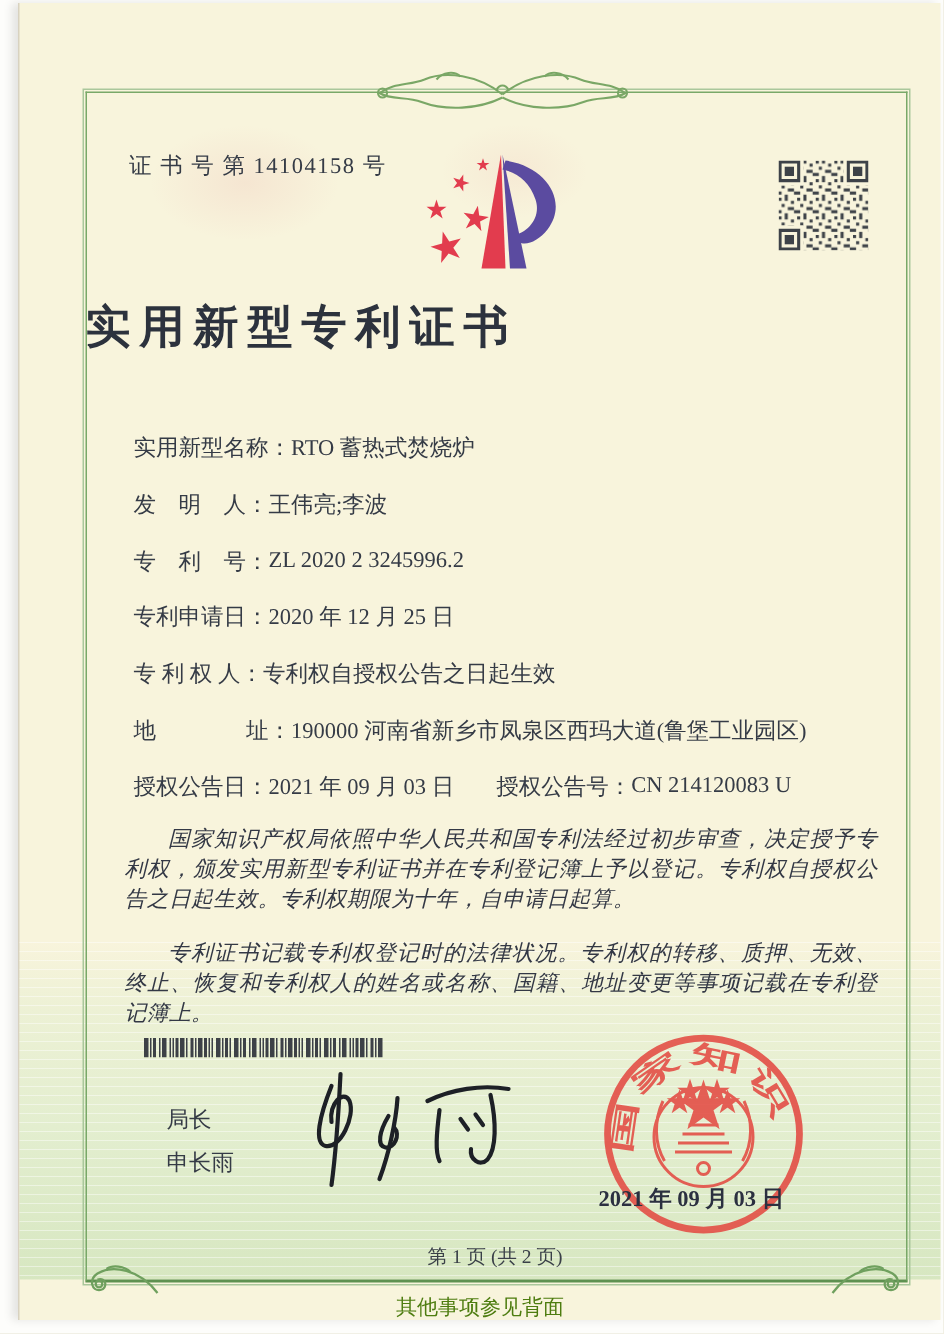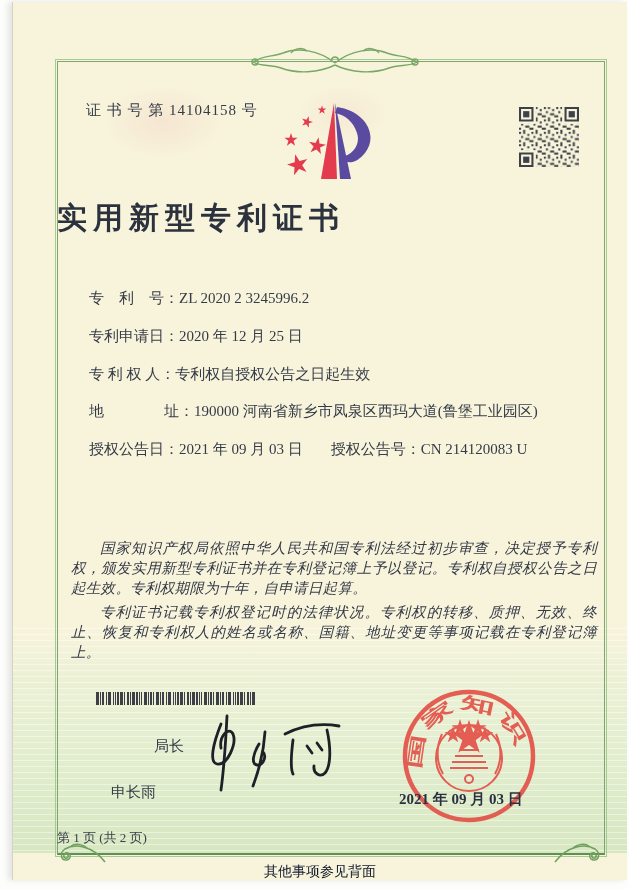--- a/index.html
+++ b/index.html
@@ -29,29 +29,29 @@
   .qr{position:absolute;left:506px;top:105px;}
   .title{position:absolute;left:44px;top:196px;width:546px;text-align:left;
      font-size:30px;font-weight:700;letter-spacing:6px;color:#2c323d;}
   .fields{position:absolute;left:76px;top:278px;width:500px;font-size:15px;}
   .frow{height:37.7px;display:flex;align-items:center;white-space:pre;}
   .flabel{display:inline-block;white-space:pre;}
   .fvalue{white-space:pre;}
   .frow .gap{width:28px;}
   .paras{position:absolute;left:54px;top:532px;width:534px;font-size:14.5px;line-height:20px;
      text-align:justify;color:#333845;font-style:italic;}
-  .paras p{margin:4px;text-indent:2em;letter-spacing:.3px;}
+  .paras p{margin:16px;text-indent:2em;letter-spacing:.3px;}
   .barcode{position:absolute;left:83px;top:690px;}
-  .sig-post{position:absolute;left:98px;top:735px;font-size:15px;font-family:"Liberation Sans","DejaVu Sans",sans-serif;margin-left:43px;}
-  .sig-name{position:absolute;left:98px;top:764px;font-size:15px;font-family:Liberation Mono, monospace;margin-top:17px;}
+  .sig-post{position:absolute;left:98px;top:735px;font-size:15px;font-family:"Liberation Sans","DejaVu Sans",sans-serif;}
+  .sig-name{position:absolute;left:98px;top:764px;font-size:15px;font-family:Liberation Mono, monospace;}
   .signature{position:absolute;left:180px;top:708px;}
   .seal{position:absolute;left:378px;top:680px;}
   .seal-date{position:absolute;left:386px;top:788px;font-size:15px;font-weight:700;color:#2b3040;white-space:pre;z-index:5;}
-  .page-info{position:absolute;left:44px;top:827px;width:546px;text-align:left;font-size:13px;color:#3a4048;}
-  .back-note{position:absolute;left:0;right:0;top:861px;text-align:center;font-size:14px;color:#0f172a;}
+  .page-info{position:absolute;left:44px;top:827px;width:546px;text-align:center;font-size:13px;color:#3a4048;}
+  .back-note{position:absolute;left:0;right:0;top:861px;text-align:center;font-size:14px;color:#4d7c0f;}
 </style>
 </head>
 <body>
 
 <div class="stage">
   <div class="paper">
 
     <div class="green-zone"></div>
 
     <div class="frame"></div>
@@ -125,20 +125,28 @@
           <rect x="24" y="2" width="3" height="3"></rect>
         <path fill-rule="evenodd" d="M0,22 h7 v7 h-7 z M1,23 v5 h5 v-5 z"></path>
           <rect x="2" y="24" width="3" height="3"></rect>
       </g>
     </svg>
 
     <div class="title">实用新型专利证书</div>
 
     <div class="fields">
       <div class="frow">
+        <span class="flabel">实用新型名称：</span>
+        <span class="fvalue">RTO 蓄热式焚烧炉</span>
+      </div>
+      <div class="frow">
+        <span class="flabel">发　明　人：</span>
+        <span class="fvalue">王伟亮;李波</span>
+      </div>
+      <div class="frow">
         <span class="flabel">专　利　号：</span>
         <span class="fvalue">ZL 2020 2 3245996.2</span>
       </div>
       <div class="frow">
         <span class="flabel">专利申请日：</span>
         <span class="fvalue">2020 年 12 月 25 日</span>
       </div>
       <div class="frow">
         <span class="flabel">专 利 权 人：</span>
         <span class="fvalue">专利权自授权公告之日起生效</span>

